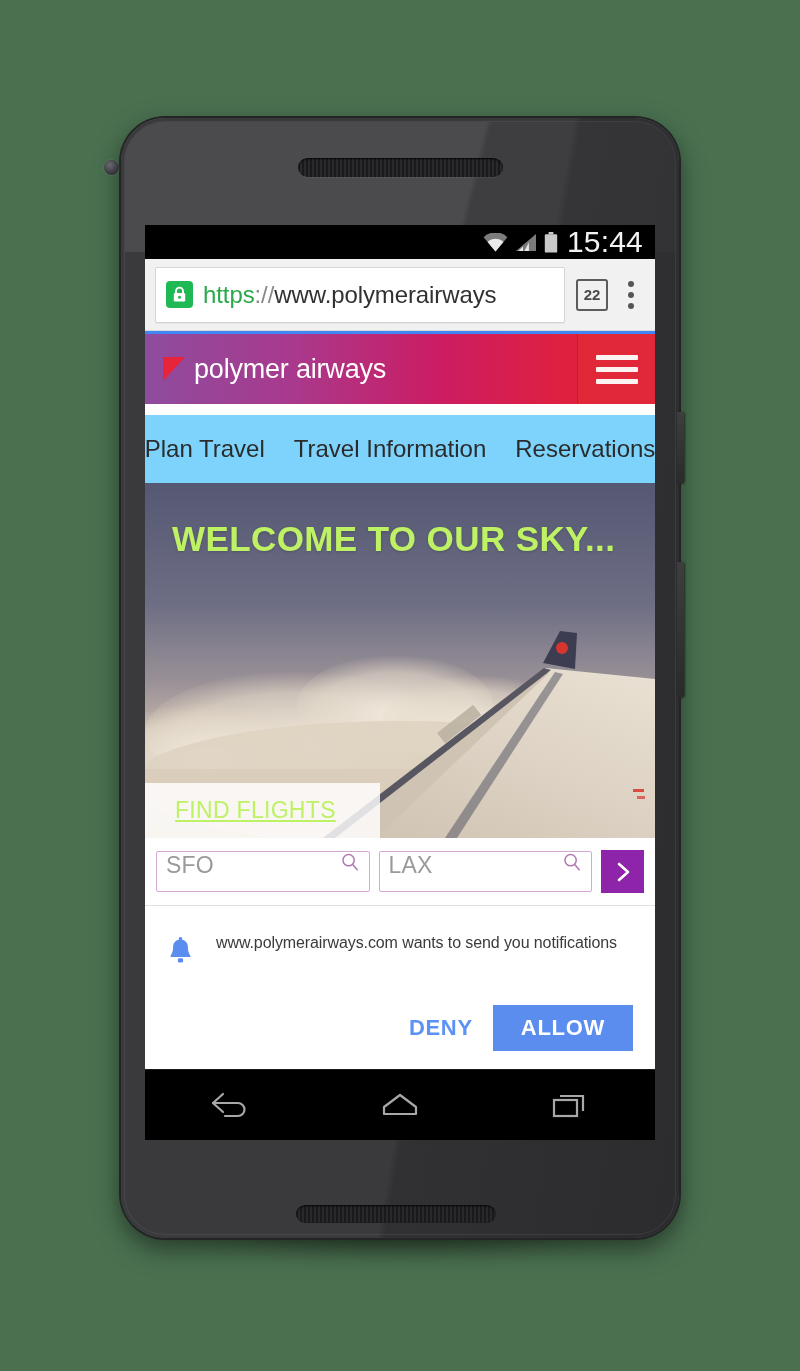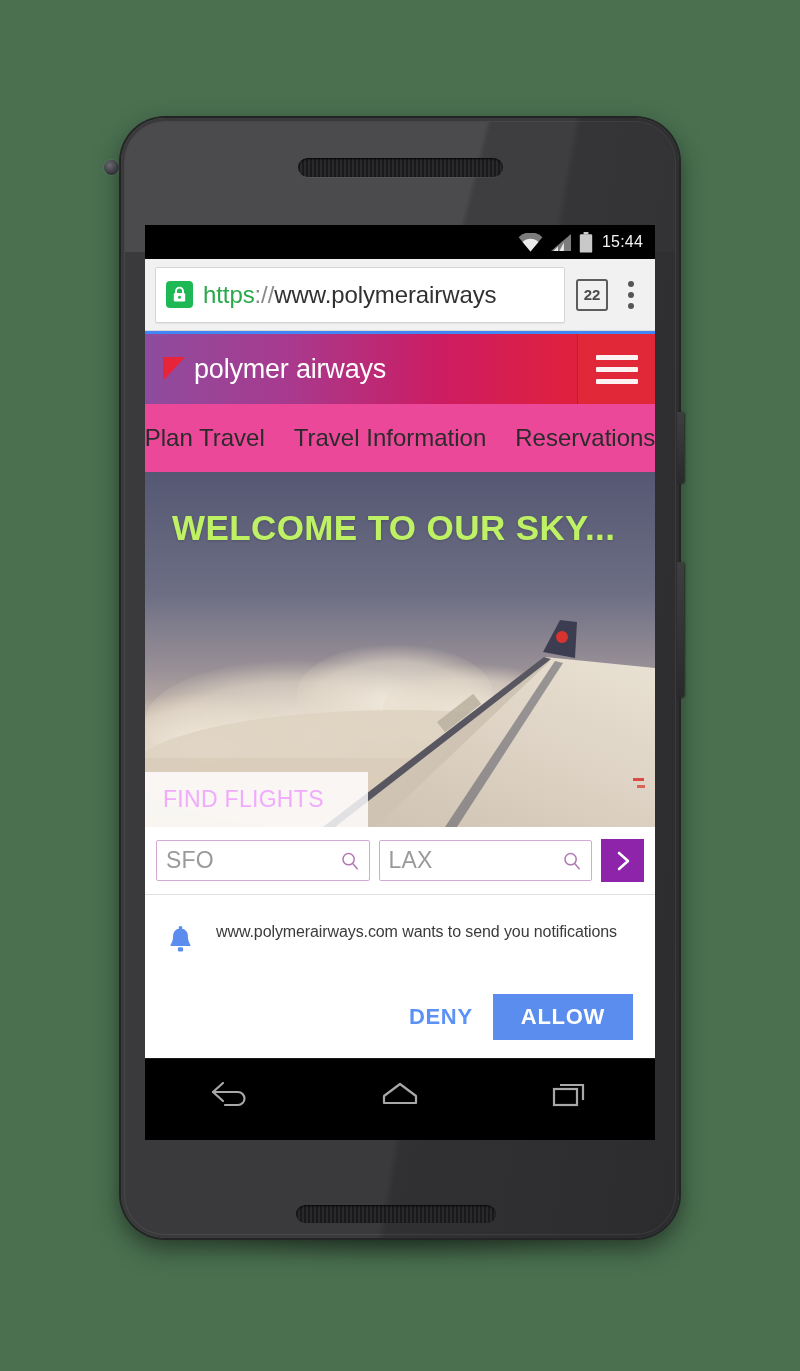--- a/index.html
+++ b/index.html
@@ -120,21 +120,21 @@
     background: #000;
     display: flex;
     align-items: center;
     justify-content: flex-end;
     padding-right: 12px;
     gap: 7px;
   }
   .status-icon { display: block; }
   .status-clock {
     color: #f2f2f2;
-    font-size: 16px;
+    font-size: 30px;
     letter-spacing: 0.2px;
     margin-left: 2px;
   }
 
   
   .browser-bar {
     height: 72px;
     background: #f1f1f1;
     display: flex;
     align-items: center;
@@ -243,26 +243,27 @@
   }
   .hamburger i {
     width: 42px; height: 5px;
     background: #fdf2f2;
     display: block;
     border-radius: 1px;
   }
 
   .site-nav {
     height: 68px;
-    background: #ec4899;
+    background: #7dd3fc;
     display: flex;
     align-items: center;
     justify-content: center;
     gap: 29px;
     padding: 0 14px;
+    margin-top: 11px;
   }
   .site-nav a {
     color: #2b2b2b;
     font-size: 24px;
     text-decoration: none;
     white-space: nowrap;
   }
 
   
   .hero {
@@ -281,42 +282,42 @@
     font-weight: bold;
     letter-spacing: 0.4px;
     text-shadow: 0 1px 3px rgba(0,0,0,0.18);
     text-align: center;
   }
   .find-flights-tab {
     position: absolute;
     left: 0;
     bottom: 0;
     background: rgba(255,255,255,0.82);
-    padding: 14px 44px 14px 18px;
+    padding: 14px 44px 14px 30px;
     font-size: 23px;
-    color: #f0abfc;
+    color: #bef264;
     letter-spacing: 0.3px;
+    text-decoration: underline;
   }
 
   
   .search-row {
     display: flex;
     align-items: center;
     gap: 9px;
     padding: 12px 11px;
     background: #fff;
     border-bottom: 1px solid #e0e0e0;
   }
   .search-field {
     flex: 1;
     height: 41px;
     border: 1px solid #d6a8d6;
     border-radius: 2px;
     display: flex;
-    align-items: center;
     padding: 0 9px;
     background: #fff;
   }
   .search-field .val {
     flex: 1;
     font-size: 23px;
     color: #9a9a9a;
     letter-spacing: 0.2px;
   }
   .go-button {

